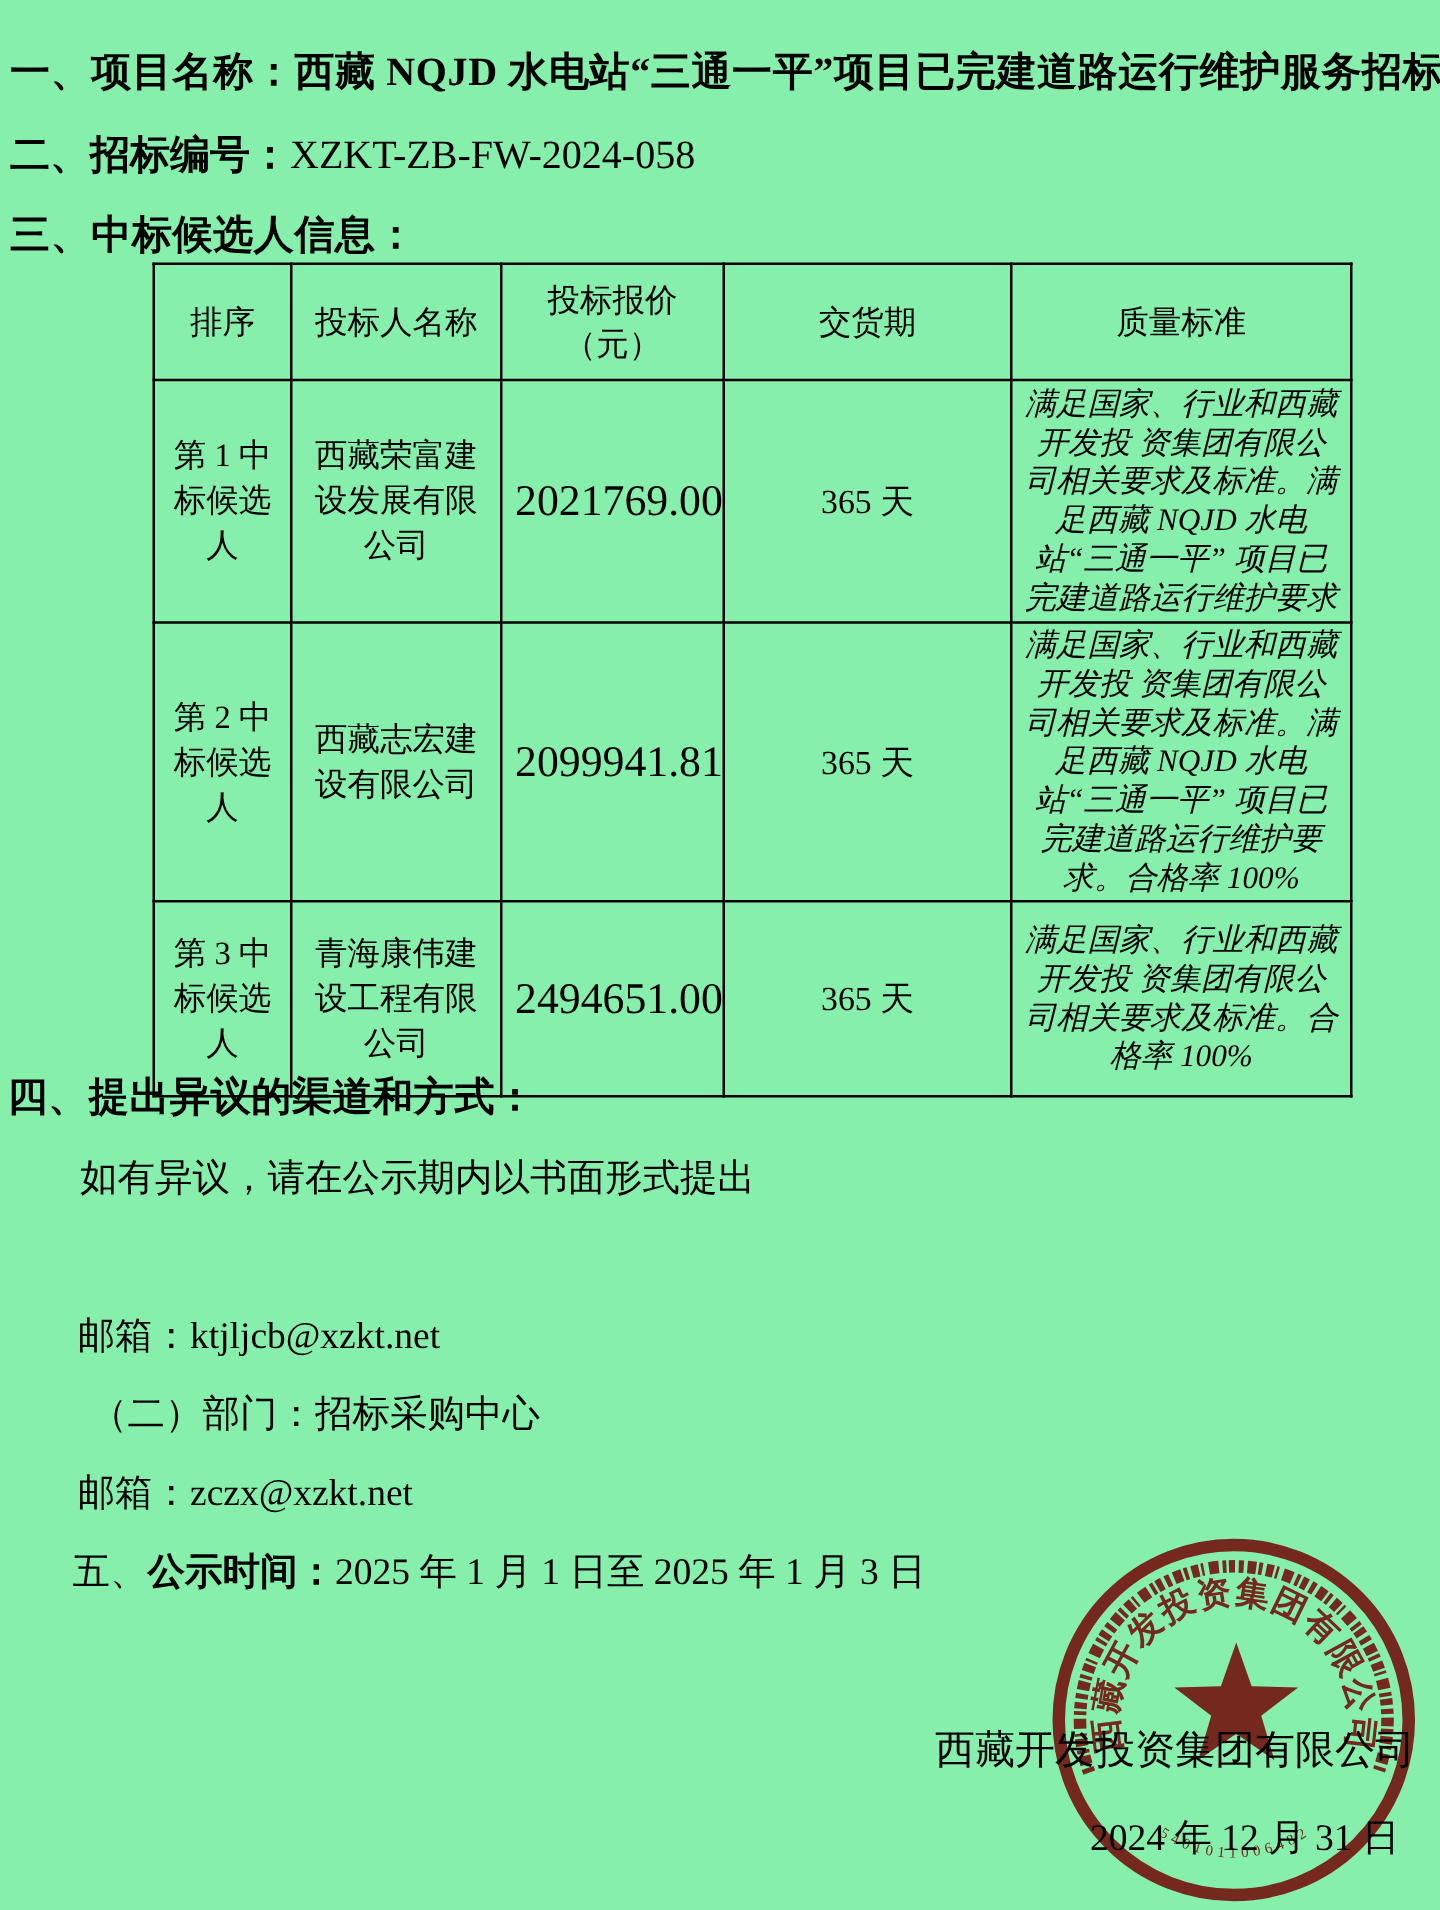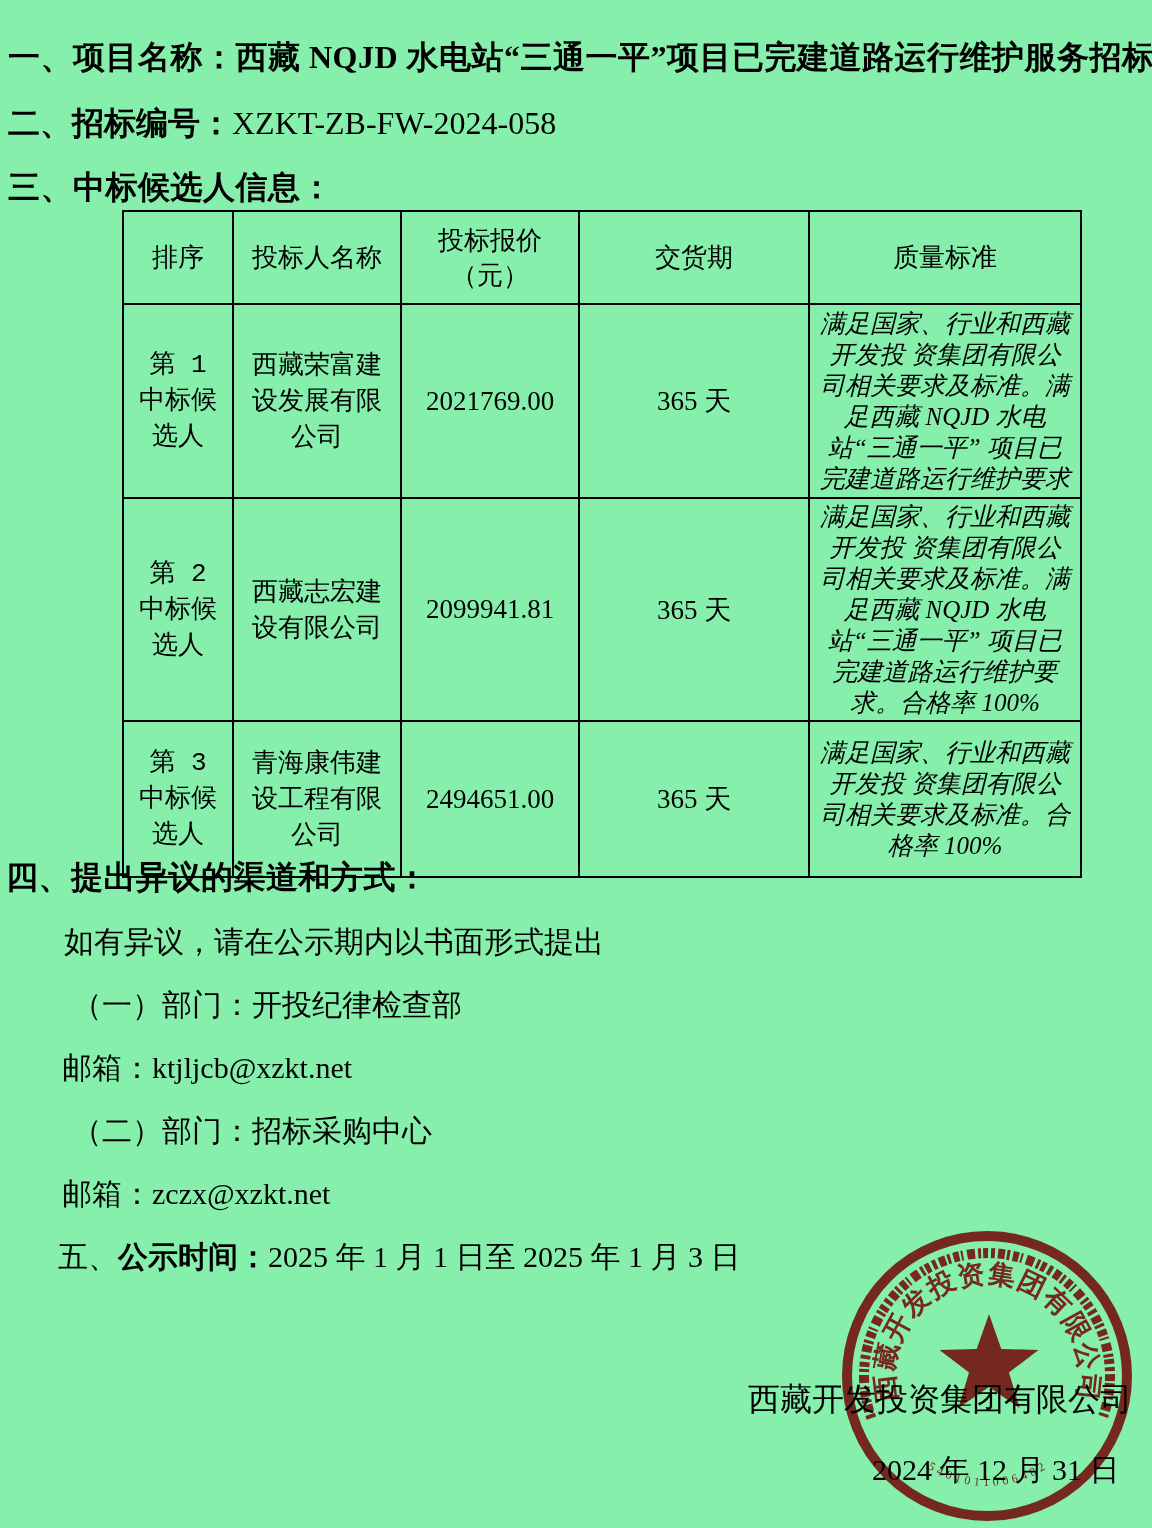--- a/index.html
+++ b/index.html
@@ -29,23 +29,23 @@
     border:2px solid #000;
     text-align:center;
     vertical-align:middle;
     padding:2px 10px;
     font-weight:normal;
   }
   tr.hdr{height:93px;}
   tr.r1{height:194px;}
   tr.r2{height:216px;}
   tr.r3{height:156px;}
-  td.c-rank{line-height:36px;padding:2px 12px;font-family:Liberation Mono, monospace;}
+  td.c-rank{line-height:36px;padding:2px 12px;}
   td.c-bidder{line-height:36px;padding:2px 11px;}
-  td.c-price{font-size:27px;}
+  td.c-price{font-size:35px;}
   td.c-delivery{font-size:27px;}
   td.c-quality{
     font-size:25px;
     line-height:31px;
     padding:4px 10px;
     text-align:center;
     font-style:italic;
   }
   th .sub{display:block;}
 
@@ -115,21 +115,20 @@
     </tr>
   </tbody>
     </table>
 
   <div class="abs h1" style="left:6px;top:856px;">
     <span>四、</span><span>提出异议的渠道和方式：</span>
   </div>
 
   <div class="abs body-text" style="left:64px;top:922px;">如有异议，请在公示期内以书面形式提出</div>
 
-  <div class="abs body-text" style="left:72px;top:985px;">（一）部门：开投纪律检查部</div>
 
   <div class="abs body-text" style="left:62px;top:1048px;">
     <span>邮箱：</span><span class="latin">ktjljcb@xzkt.net</span>
   </div>
 
   <div class="abs body-text" style="left:72px;top:1111px;">（二）部门：招标采购中心</div>
 
   <div class="abs body-text" style="left:62px;top:1174px;">
     <span>邮箱：</span><span class="latin">zczx@xzkt.net</span>
   </div>

